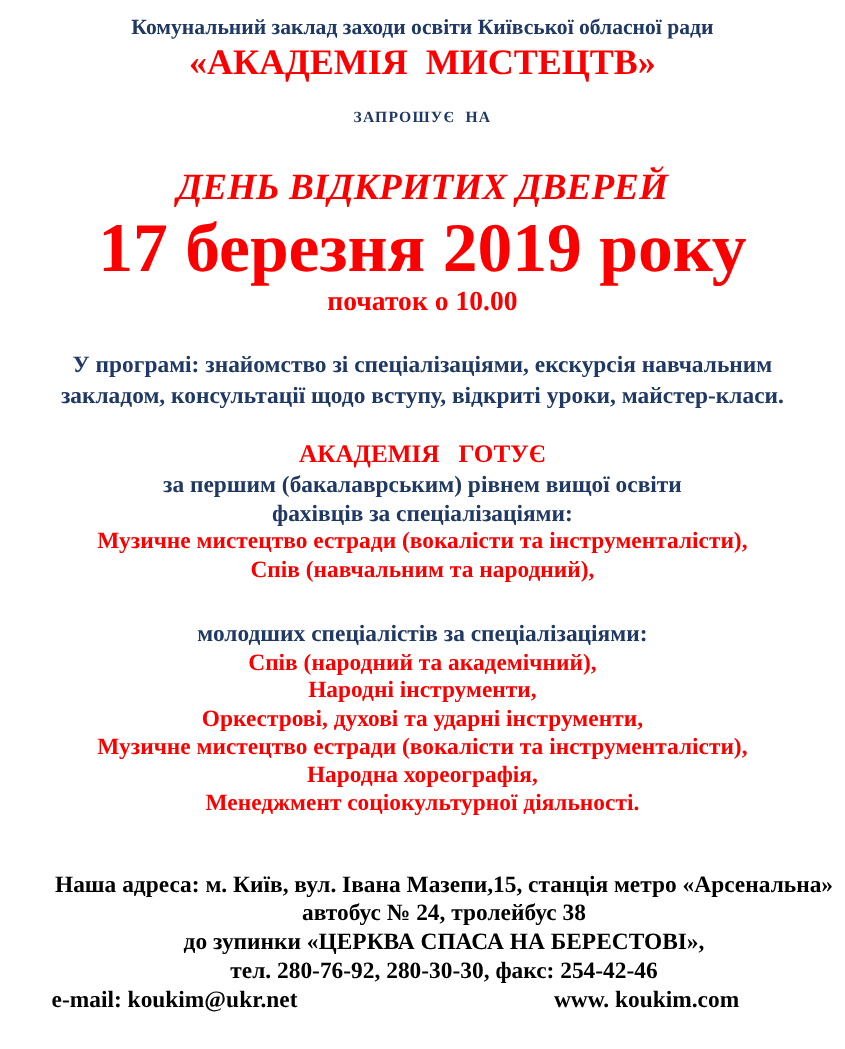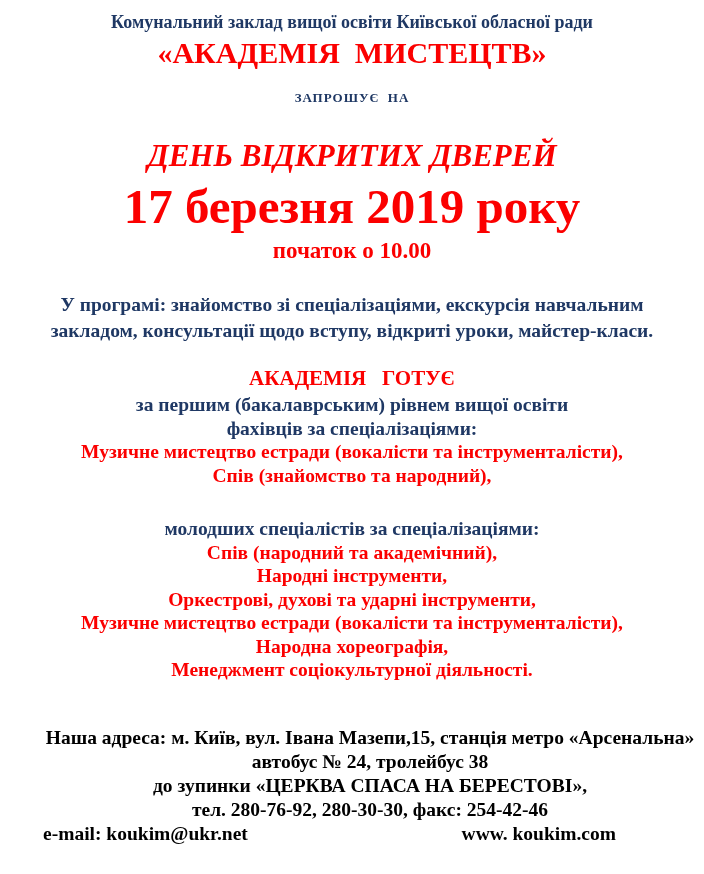--- a/index.html
+++ b/index.html
@@ -34,21 +34,21 @@
     letter-spacing: 1px;
   }
   .event-title {
     margin-top: 31px;
     font-size: 31px;
     line-height: 36px;
     font-style: italic;
   }
   .event-date {
     margin-top: 8px;
-    font-size: 49px;
+    font-size: 58px;
     line-height: 50px;
   }
   .event-start {
     margin-top: 6px;
     font-size: 23px;
     line-height: 26px;
   }
   .program {
     margin: 28px auto 0 auto;
     width: 660px;
@@ -79,21 +79,21 @@
     padding-right: 88px;
     font-size: 19.5px;
     line-height: 24px;
   }
 </style>
 </head>
 <body>
 
 <div>
 
-  <div class="org-line navy">Комунальний заклад вищої освіти Київської обласної ради</div>
+  <div class="org-line navy">Комунальний заклад заходи освіти Київської обласної ради</div>
 
   <div class="academy-name red pre">«АКАДЕМІЯ  МИСТЕЦТВ»</div>
 
   <div class="invites navy pre">ЗАПРОШУЄ  НА</div>
 
   <div class="event-title red">ДЕНЬ ВІДКРИТИХ ДВЕРЕЙ</div>
 
   <div class="event-date red">17 березня 2019 року</div>
 
   <div class="event-start red">початок о 10.00</div>
@@ -101,21 +101,21 @@
   <div class="program navy">У програмі: знайомство зі спеціалізаціями, екскурсія навчальним закладом, консультації щодо вступу, відкриті уроки, майстер-класи.</div>
 
   <div class="prepares-heading red pre">АКАДЕМІЯ   ГОТУЄ</div>
 
   <div class="body-line first-bachelor-line navy">за першим (бакалаврським) рівнем вищої освіти</div>
 
   <div class="body-line navy">фахівців за спеціалізаціями:</div>
 
   <div>
     <div class="body-line red">Музичне мистецтво естради (вокалісти та інструменталісти),</div>
-    <div class="body-line red">Спів (знайомство та народний),</div>
+    <div class="body-line red">Спів (навчальним та народний),</div>
   </div>
 
   <div class="body-line junior-heading navy">молодших спеціалістів за спеціалізаціями:</div>
 
   <div>
     <div class="body-line red">Спів (народний та академічний),</div>
     <div class="body-line red">Народні інструменти,</div>
     <div class="body-line red">Оркестрові, духові та ударні інструменти,</div>
     <div class="body-line red">Музичне мистецтво естради (вокалісти та інструменталісти),</div>
     <div class="body-line red">Народна хореографія,</div>

